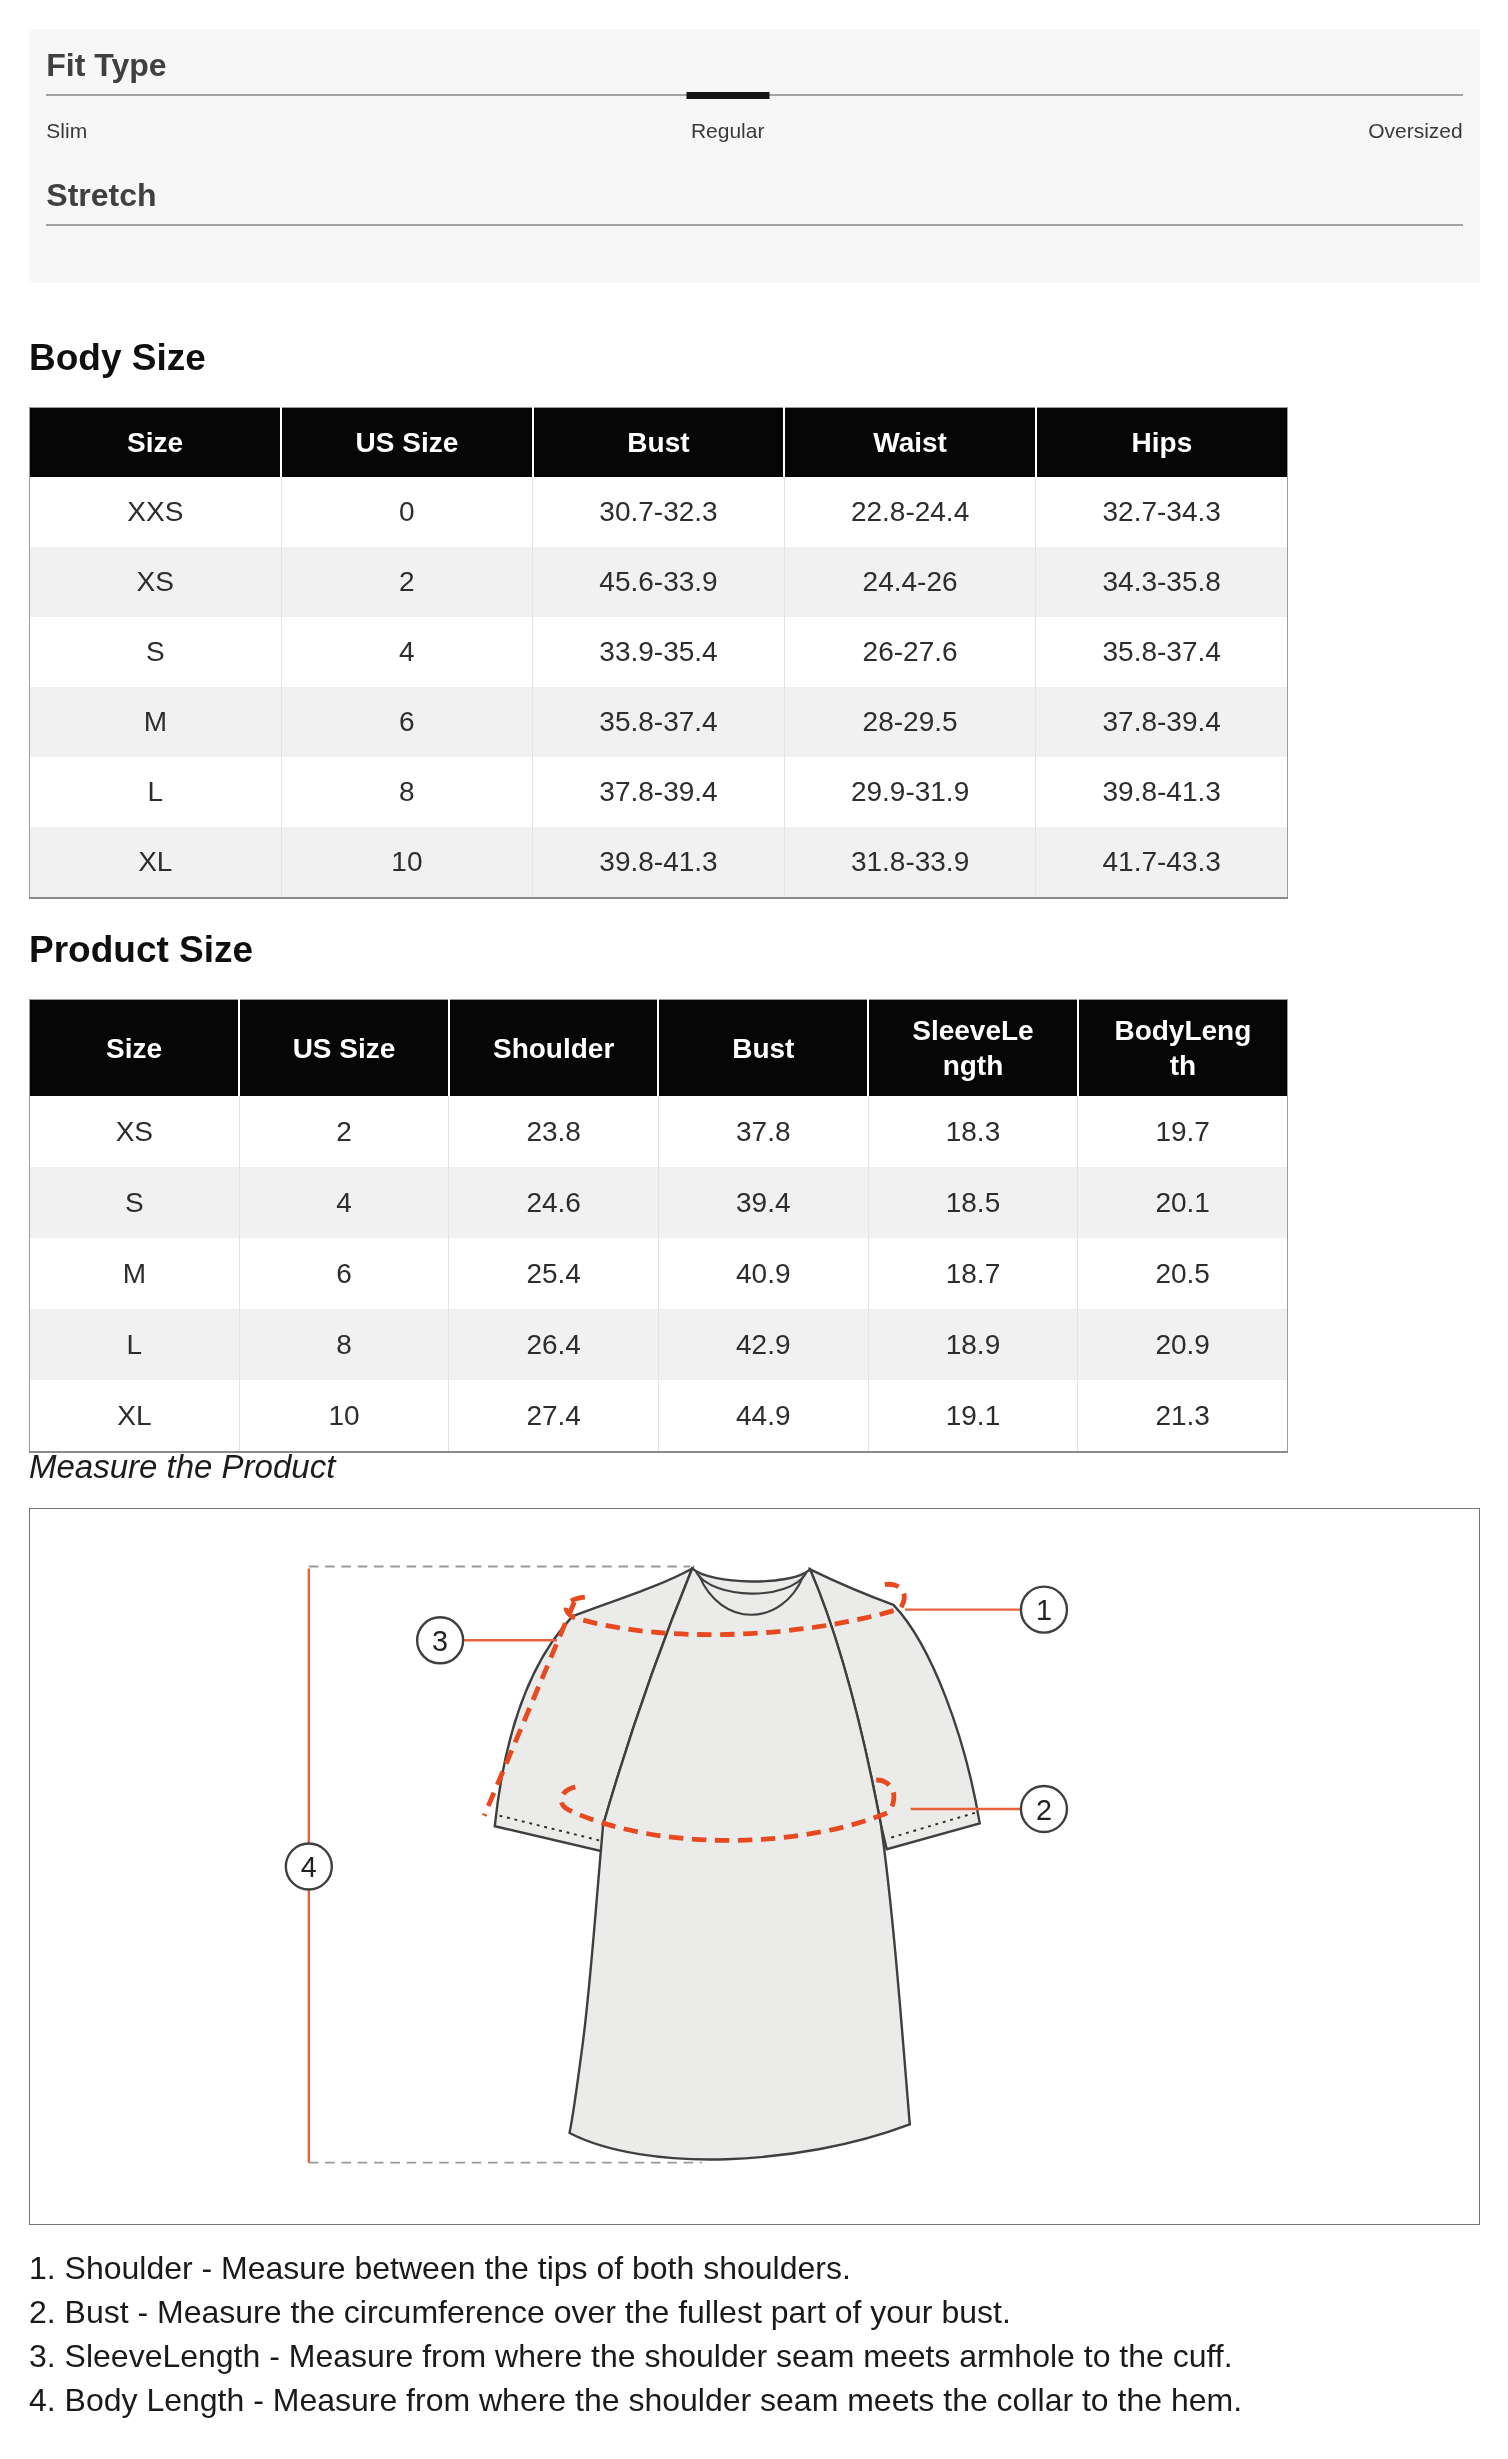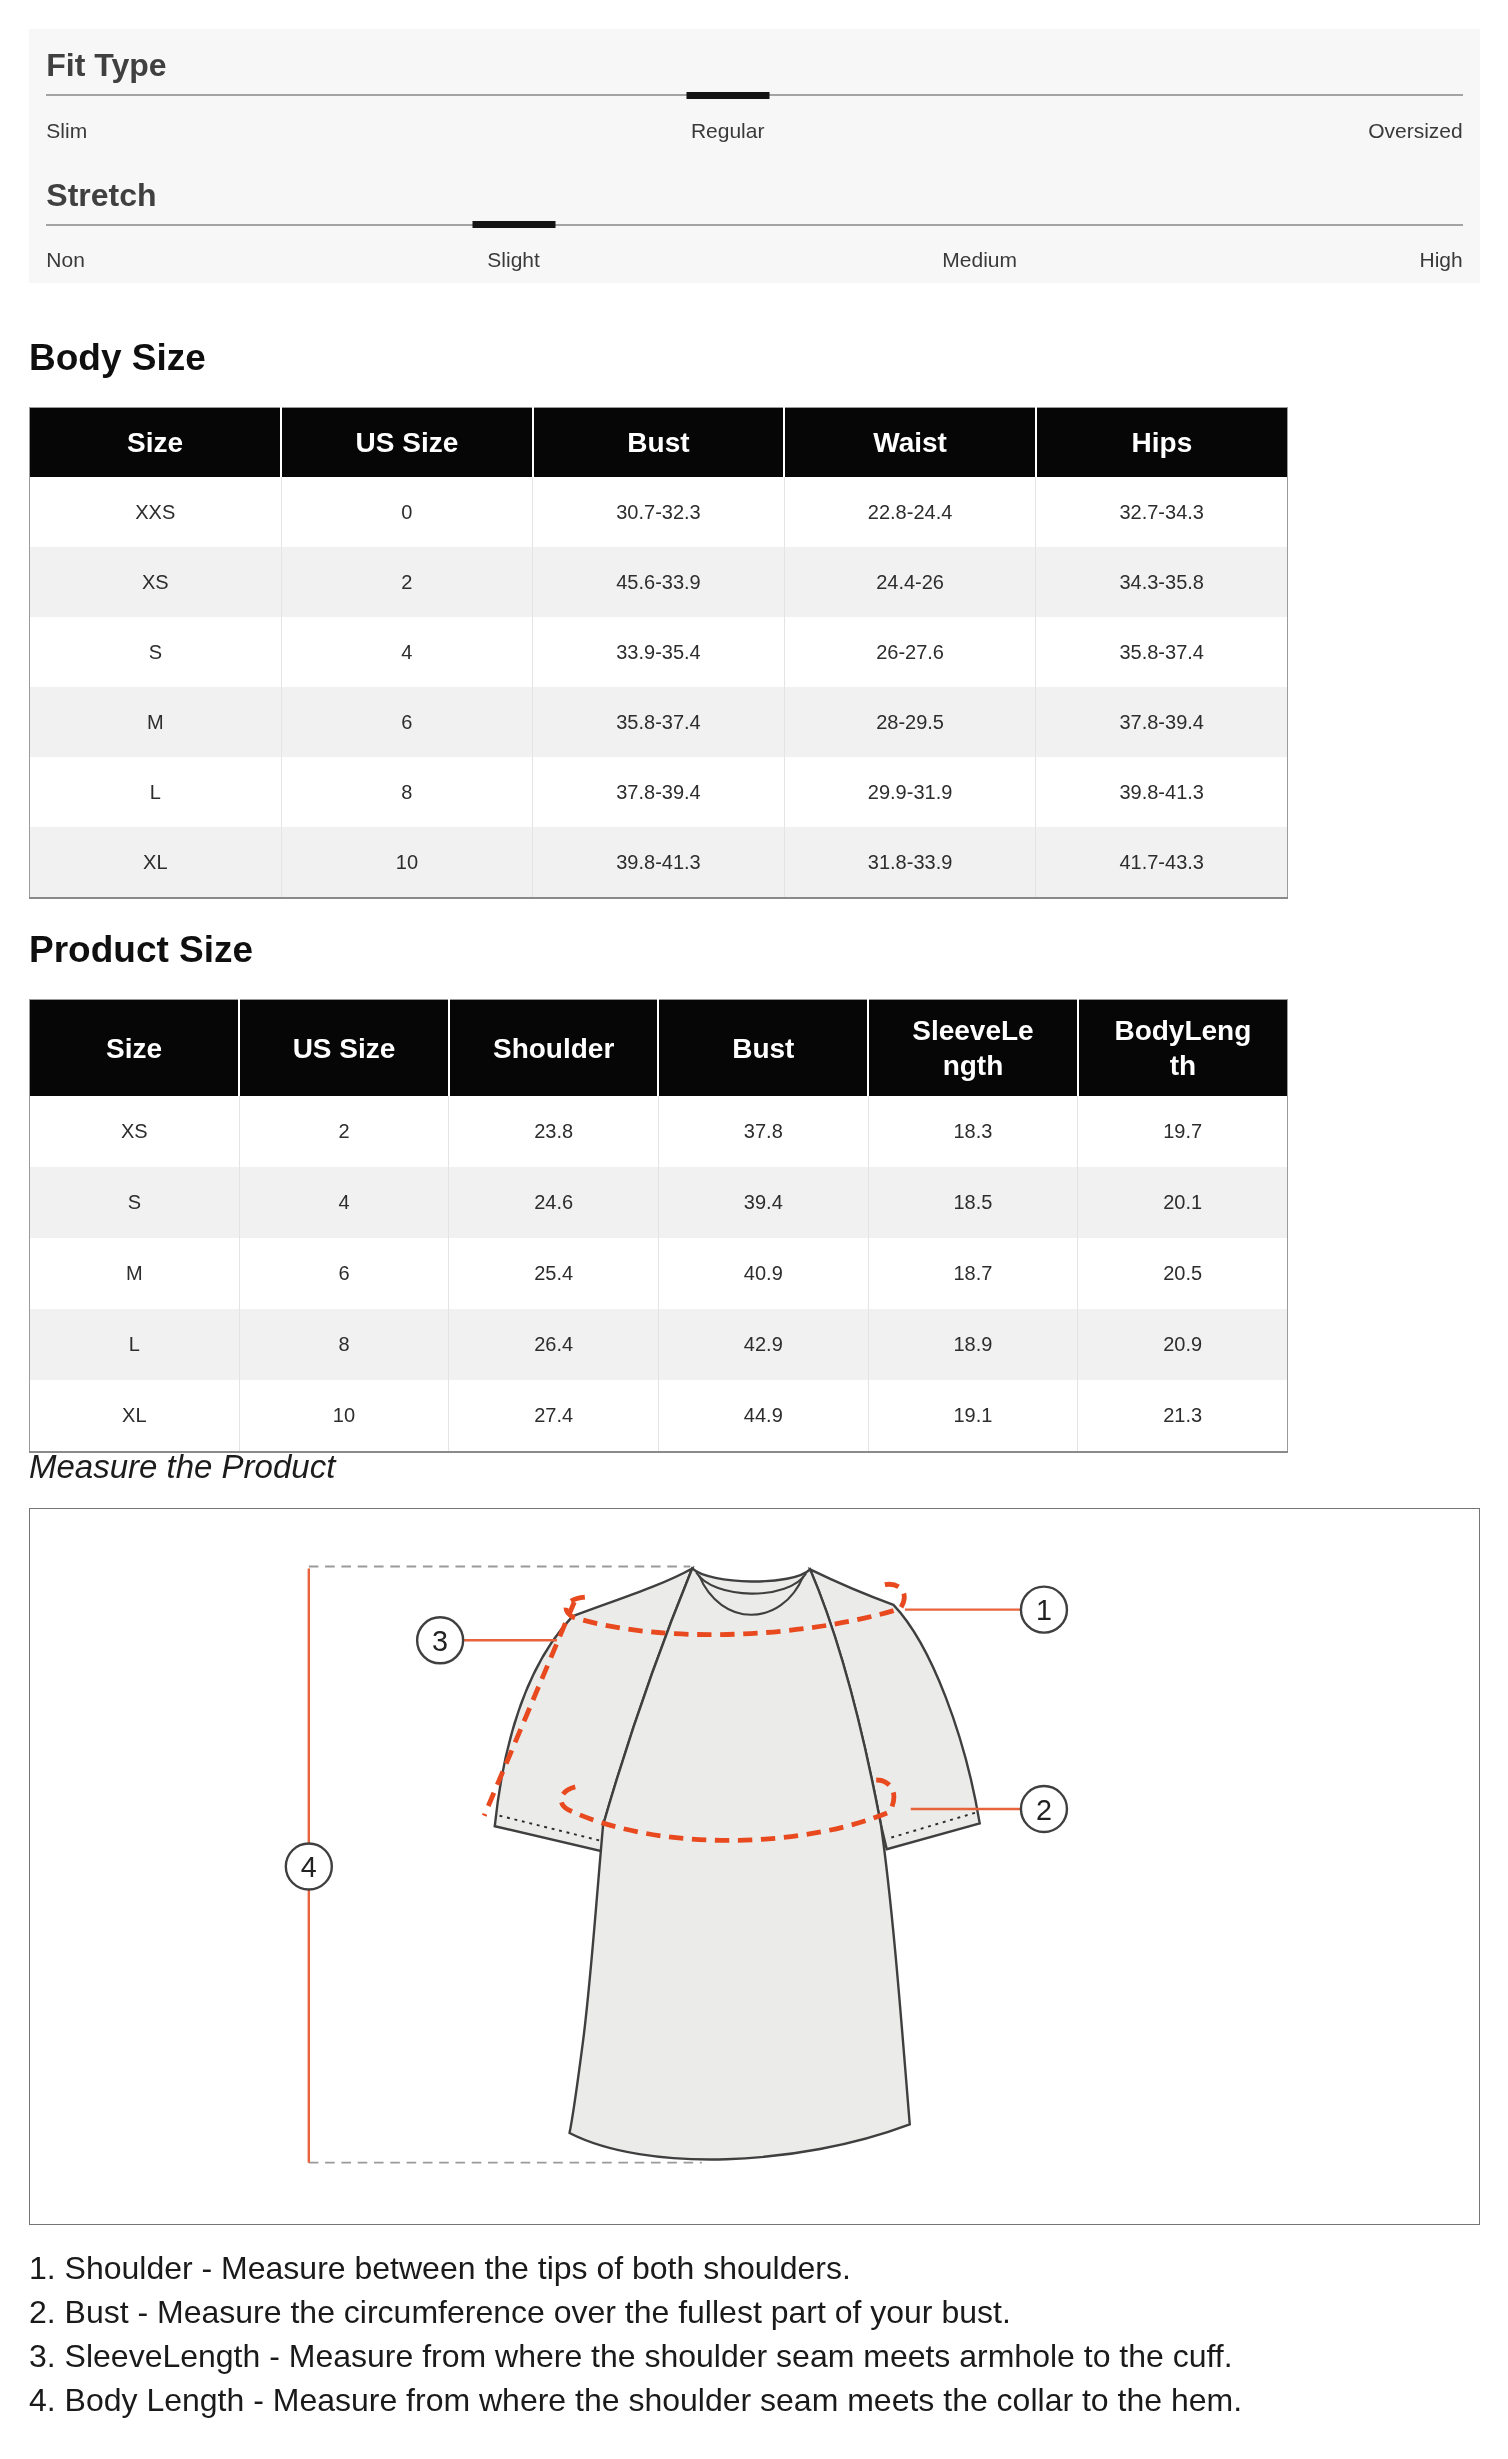--- a/index.html
+++ b/index.html
@@ -27,21 +27,21 @@
 
   
   .size-table{position:absolute;left:29px;width:1259px;border-collapse:collapse;table-layout:fixed;background:#fff;
     border:1.9px solid #9b9b9b;border-bottom:2.9px solid #8a8a8a;}
   #body-table{top:407px;}
   #product-table{top:999px;}
   .size-table th{background:#060606;color:#fff;font-weight:bold;font-size:28px;text-align:center;vertical-align:middle;}
   #body-table th{height:67px;}
   #product-table th{height:96px;padding:0 35px;word-break:break-all;line-height:1.25;}
   .size-table th + th{border-left:2.9px solid #fff;}
-  .size-table td{height:68px;text-align:center;vertical-align:middle;font-size:20px;color:#2d2d2d;background:#fff;}
+  .size-table td{height:68px;text-align:center;vertical-align:middle;font-size:28px;color:#2d2d2d;background:#fff;}
   #product-table td{height:69px;}
   .size-table td + td{border-left:1px solid #e4e4e4;}
   .size-table tbody tr:nth-child(even) td{background:#f1f1f2;}
 
   
   #measure-title{position:absolute;left:29px;top:1447px;font-size:33px;font-style:italic;color:#1c1c1c;line-height:40px;}
   .diagram{position:absolute;left:29px;top:1508px;width:1451px;height:717px;box-sizing:border-box;border:1.9px solid #757575;background:#fff;}
   .diagram svg{display:block;width:100%;height:100%;}
 
   .notes{position:absolute;left:29px;top:2246px;width:1451px;font-size:32px;color:#1a1a1a;line-height:44px;}
@@ -55,26 +55,20 @@
   <div class="fit-panel">
     <div class="attr-title t1">Fit Type</div>
     <div class="scale-line l1"></div>
     <div class="scale-row r1" id="fit-type-row">
         <span class="scale-opt">Slim</span>
         <span class="scale-opt">Regular<i class="tick"></i></span>
         <span class="scale-opt">Oversized</span>
       </div>
     <div class="attr-title t2">Stretch</div>
     <div class="scale-line l2"></div>
-    <div class="scale-row r2" id="stretch-row">
-        <span class="scale-opt">Non</span>
-        <span class="scale-opt">Slight<i class="tick"></i></span>
-        <span class="scale-opt">Medium</span>
-        <span class="scale-opt">High</span>
-      </div>
   </div>
 
   <div class="section-heading" id="body-heading">Body Size</div>
   <table class="size-table" id="body-table">
     <thead>
         <tr>
           <th>Size</th>
           <th>US Size</th>
           <th>Bust</th>
           <th>Waist</th>

